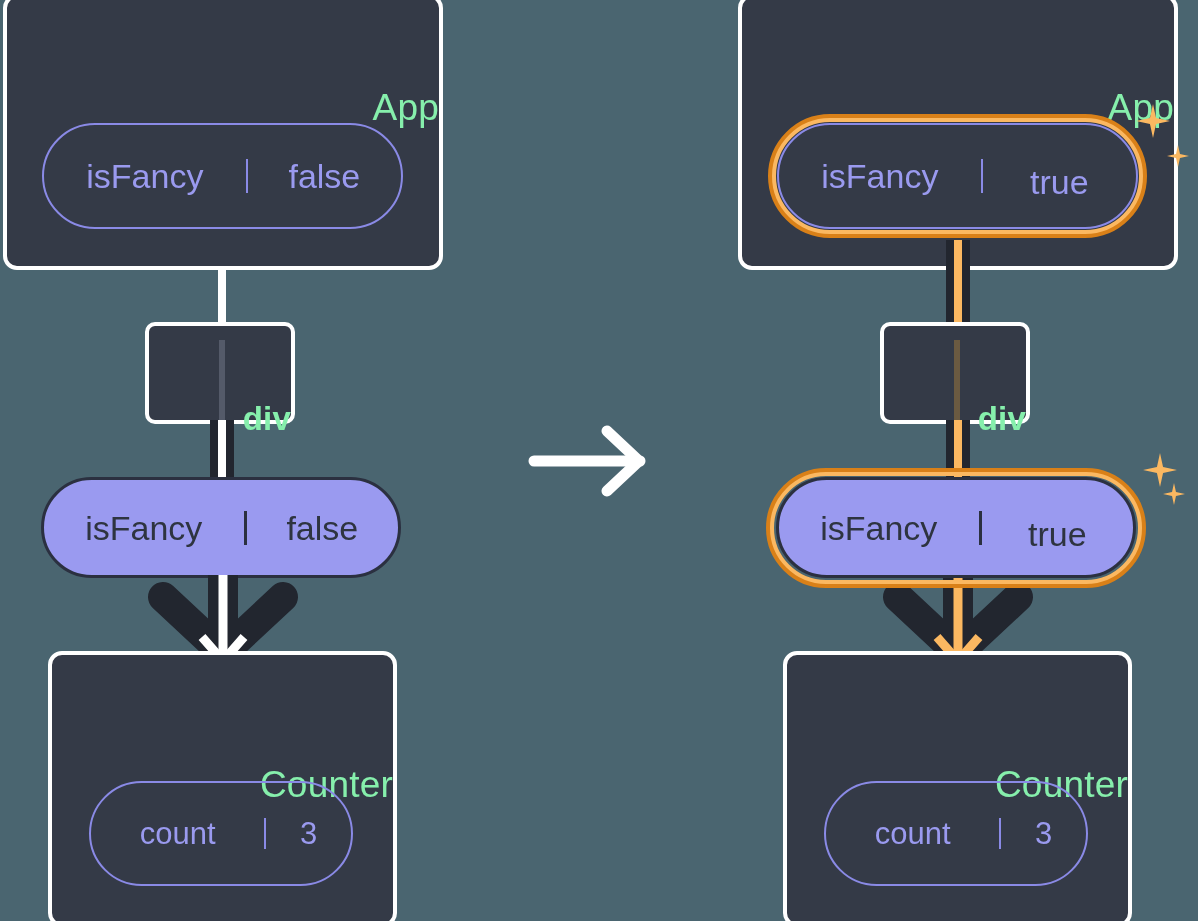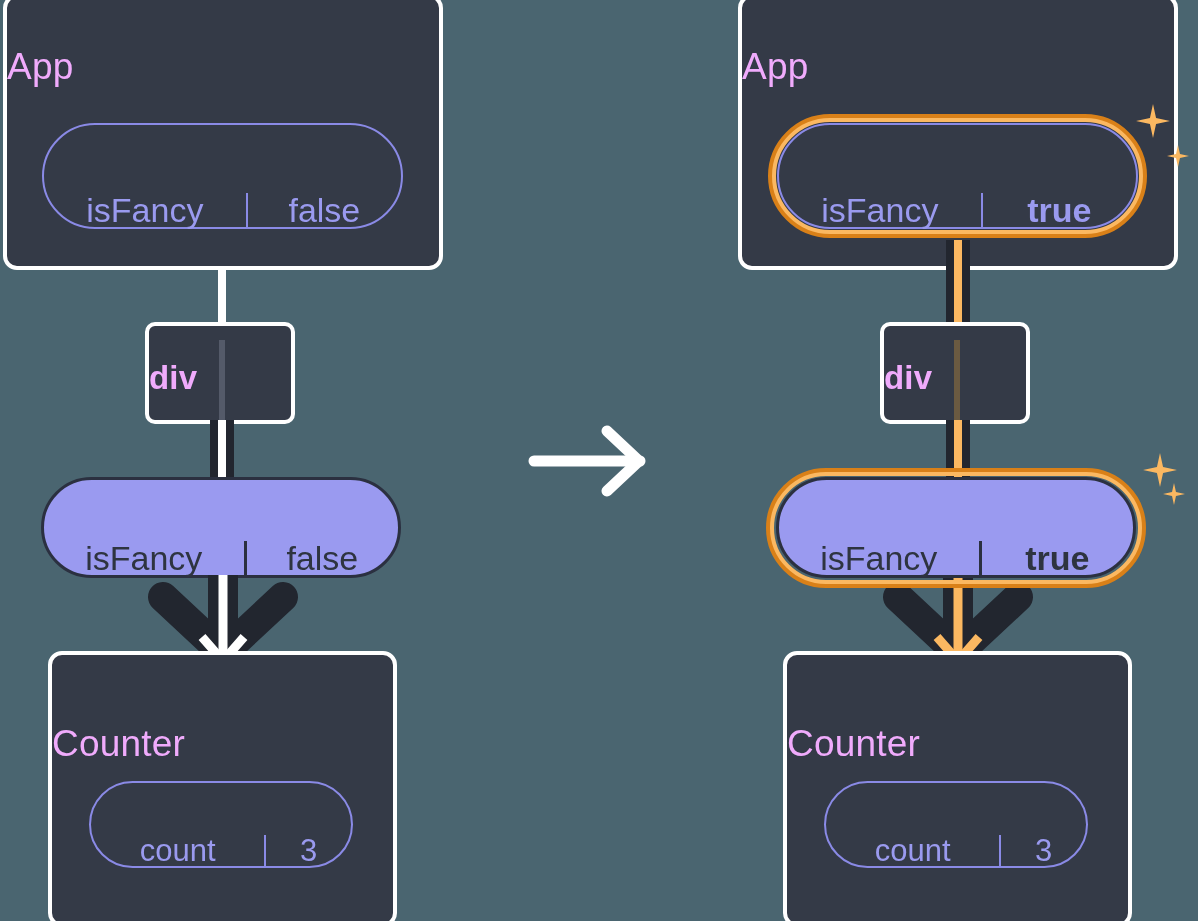--- a/index.html
+++ b/index.html
@@ -27,25 +27,26 @@
   .cbox {
     position: absolute;
     background: #343a47;
     border: 4px solid #ffffff;
     border-radius: 14px;
     box-sizing: border-box;
   }
   .cbox-title {
     position: absolute;
     left: 0; right: 0;
-    text-align: left;
-    color: #f0abfc;
+    text-align: right;
+    color: #86efac;
     font-size: 37px;
     font-weight: 400;
     letter-spacing: 0.2px;
+    margin-top: 41px;
   }
 
   
   .app-box   { left: 3px; top: -6px; width: 440px; height: 276px; }
   .app-title { top: 48px; }
 
   
   .div-box {
     left: 145px; top: 322px; width: 150px; height: 102px;
     border-radius: 10px; border-width: 4px;
@@ -58,21 +59,21 @@
 
   
   .counter-box  { left: 48px; top: 651px; width: 349px; height: 276px; }
   .counter-title{ top: 68px; }
 
   
   .pill {
     position: absolute;
     box-sizing: border-box;
     display: flex;
-    align-items: flex-end;
+    align-items: center;
     border-radius: 999px;
   }
   .pill-cell {
     display: flex;
     align-items: center;
     justify-content: center;
     box-sizing: border-box;
     font-size: 34px;
     line-height: 1;
   }
@@ -102,27 +103,27 @@
 
   
   .pill-props {
     left: 41px; top: 477px; width: 360px; height: 101px;
   }
   .pill-props .k { width: 206px; }
   .pill-props .v { width: 154px; }
 
   
   .pill-counter {
-    left: 89px; top: 781px; width: 264px; height: 87px;
+    left: 89px; top: 781px; width: 264px; height: 105px;
   }
   .pill-counter .k { width: 178px; }
   .pill-counter .v { width: 86px; }
   .pill-counter .pill-cell { font-size: 31px; }
 
-  .bold-val { font-weight: 700; margin-top: 12px; }
+  .bold-val { font-weight: 400; margin-top: 12px; }
 
   
   .ring {
     position: absolute;
     box-sizing: border-box;
     border-radius: 999px;
     border: 7px solid #d98018;
     pointer-events: none;
   }
   .ring::after {

